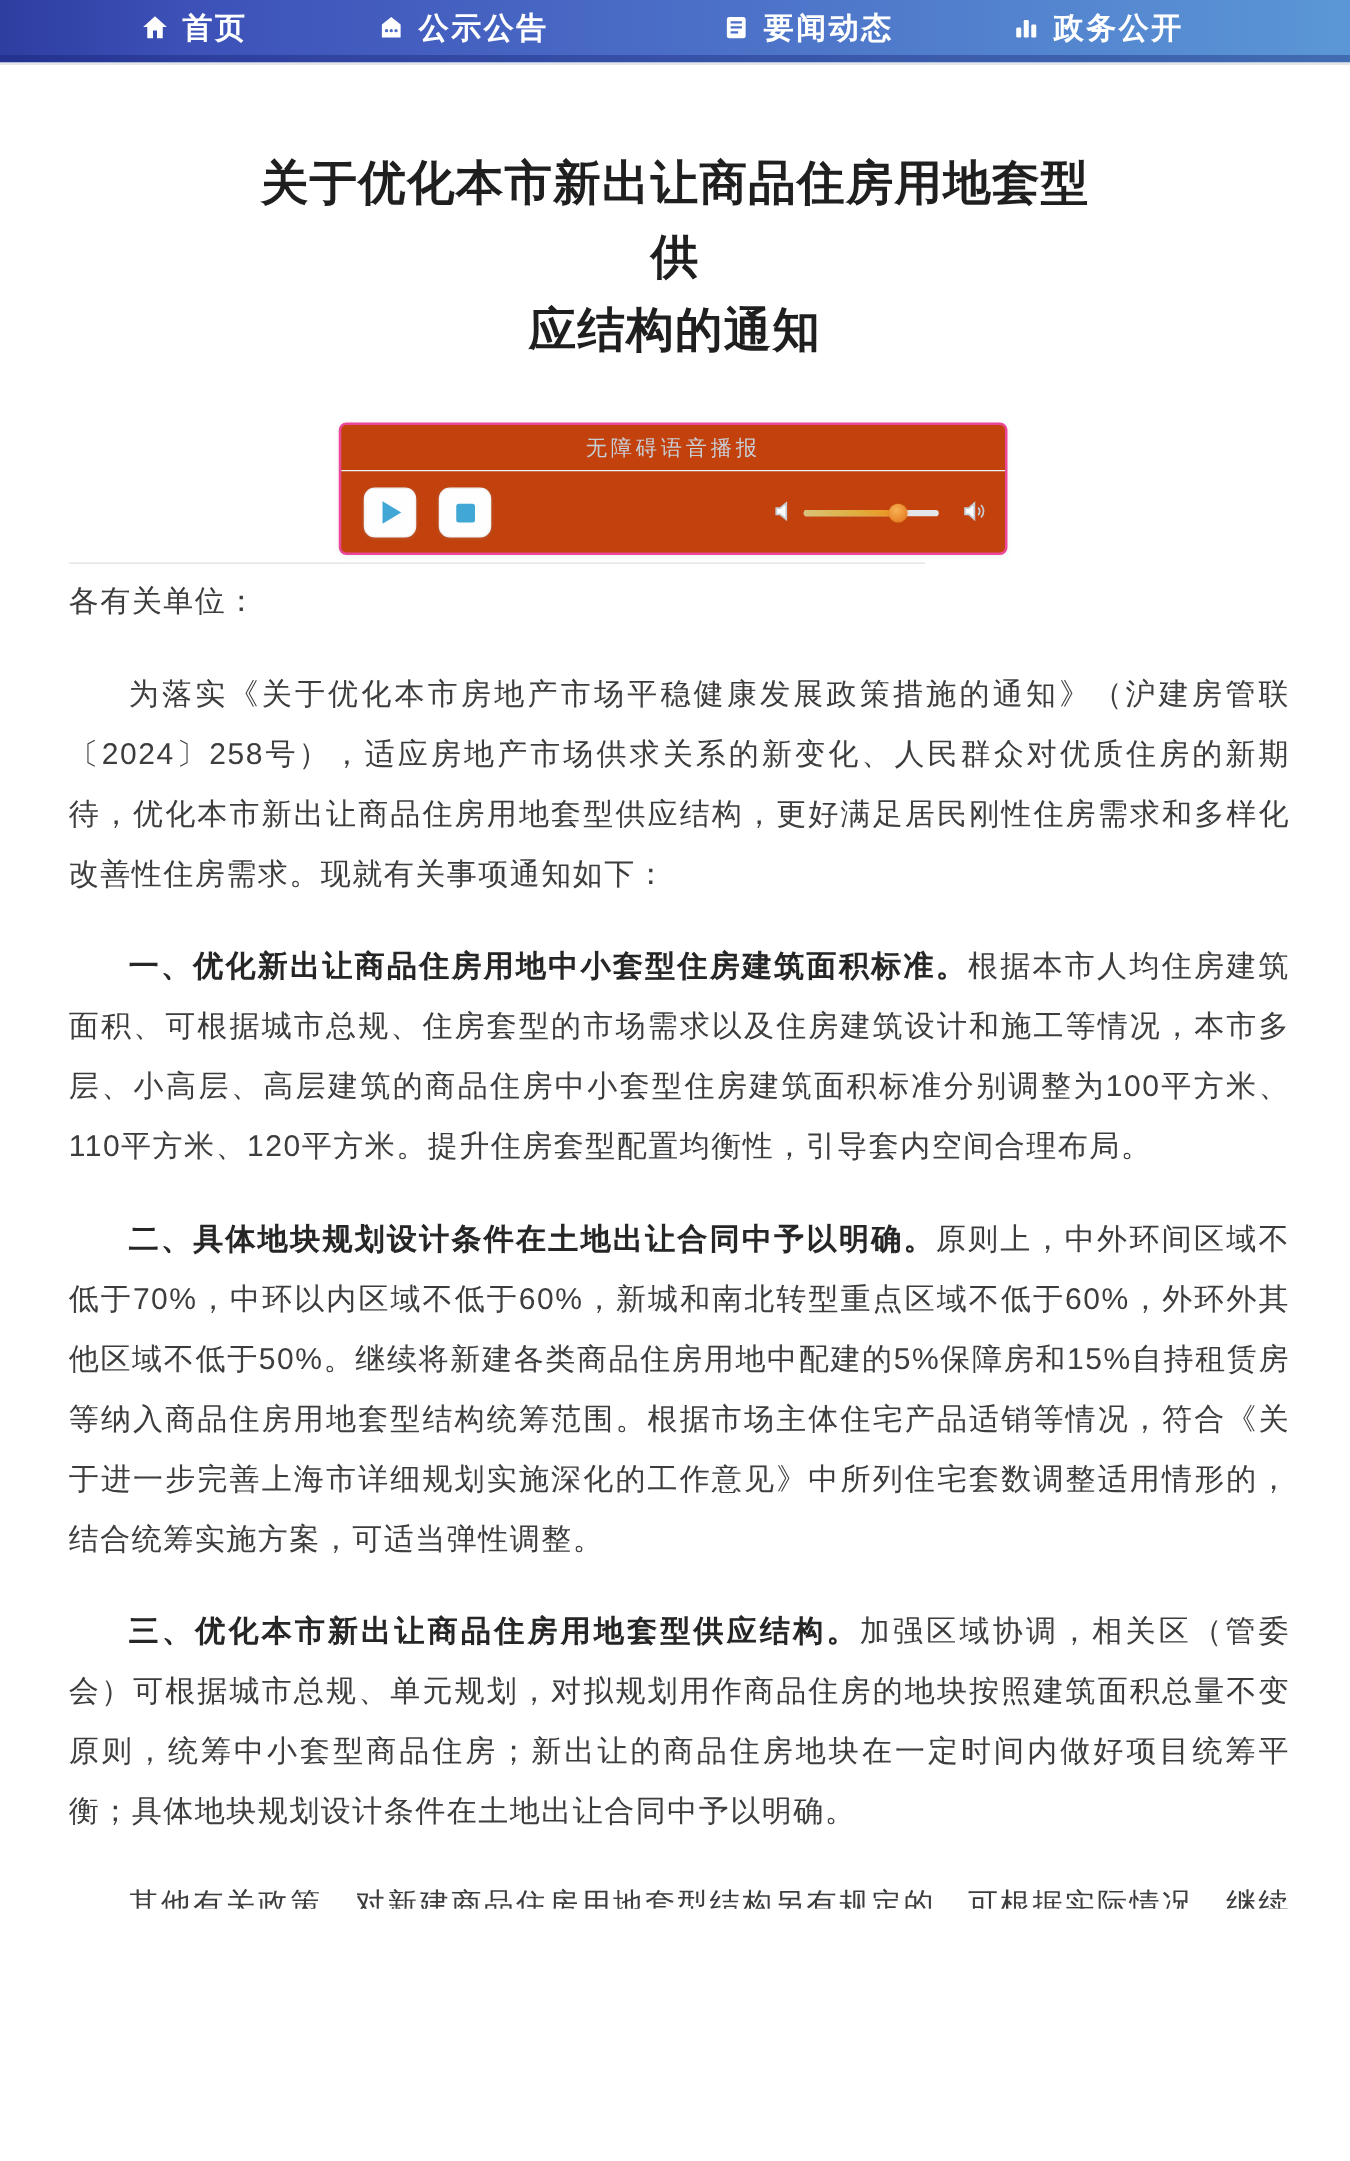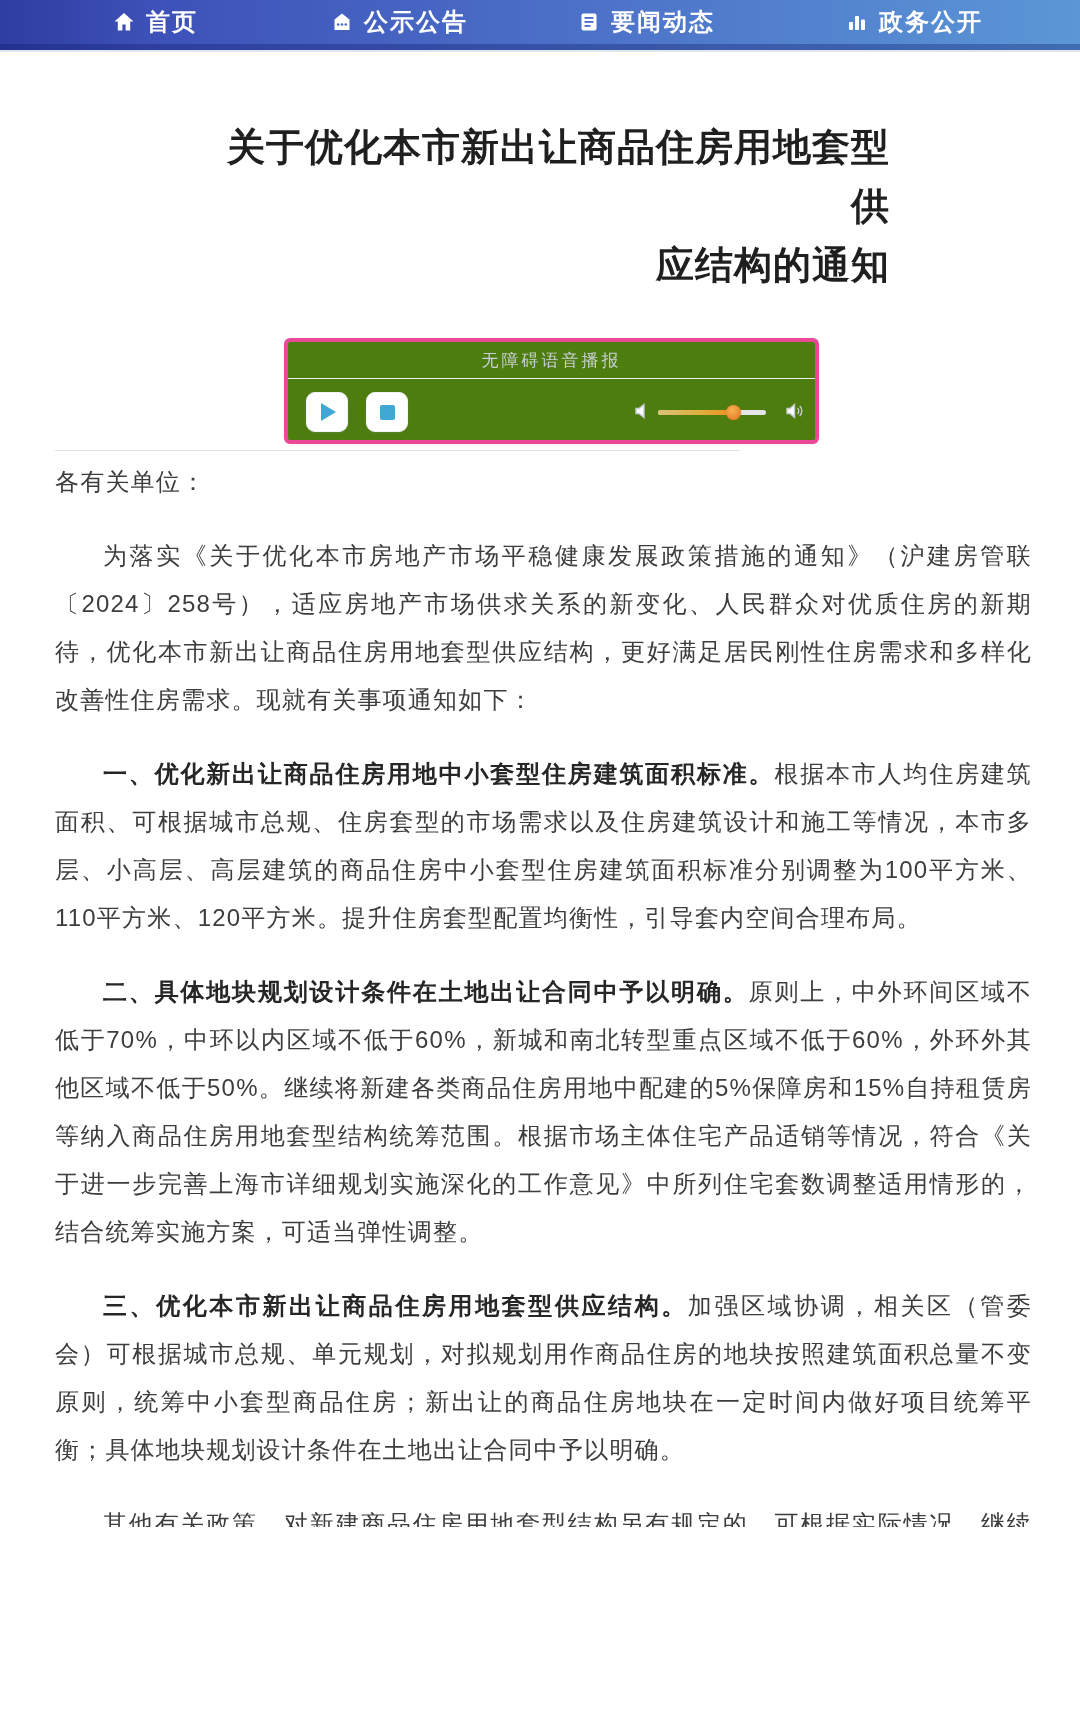--- a/index.html
+++ b/index.html
@@ -11,28 +11,28 @@
   .nav { position:absolute; left:0; top:0; width:1080px; height:50px;
          background:linear-gradient(90deg,#2e3da0 0%,#3d51b8 14%,#4a6cc6 48%,#5b97d6 100%); }
   .nav::after { content:""; position:absolute; left:0; bottom:0; width:100%; height:6px;
                 background:rgba(18,28,110,0.35); }
   .nav-item { position:absolute; top:0; height:44px; display:flex; align-items:center; gap:10px;
               color:#fff; font-size:24px; font-weight:600; letter-spacing:2px; cursor:pointer; }
   .nav-item svg { display:block; }
   .nav-sep { position:absolute; left:0; top:50px; width:1080px; height:2px; background:#e2e6ea; }
 
   
-  .doc-title { position:absolute; left:190px; top:118px; width:700px; text-align:right;
+  .doc-title { position:absolute; left:190px; top:118px; width:700px; text-align:center;
                font-size:38px; line-height:1.55; font-weight:700; color:#1f1f1f; letter-spacing:1px; }
   .doc-date { position:absolute; left:0; top:252px; width:1080px; text-align:center;
               font-size:21px; color:#9b9b9b; letter-spacing:2px; }
 
   
-  .player { position:absolute; left:284px; top:338px; width:535px; height:106px; background:#4d7c0f;
-            border:4px solid #ec4899; border-radius:6px; box-shadow:0 1px 4px rgba(150,160,175,.12); }
+  .player { position:absolute; left:271px; top:338px; width:535px; height:106px; background:#c2410c;
+            border:2px solid #ec4899; border-radius:6px; box-shadow:0 1px 4px rgba(150,160,175,.12); }
   .player-head { height:37px; display:flex; align-items:center; justify-content:center;
                  border-bottom:1px solid #eef1f5; color:#c9cfd7; font-size:17px; letter-spacing:3px; }
   .player-controls { position:relative; height:66px; }
   .pbtn { position:absolute; top:13px; width:42px; height:40px; background:#fefefe;
           border:1px solid #f1f3f6; border-radius:9px; box-shadow:0 1px 3px rgba(160,170,185,.18);
           display:flex; align-items:center; justify-content:center; cursor:pointer; }
   .pbtn-play { left:18px; }
   .pbtn-stop { left:78px; }
   .tri { width:0; height:0; border-left:15px solid #41a7d4; border-top:9px solid transparent;
          border-bottom:9px solid transparent; margin-left:3px; }
@@ -71,21 +71,21 @@
 
   <div class="nav">
     <div class="nav-item" style="left:112px;">
       <span>
         <svg width="24" height="24" viewBox="0 0 24 24" fill="#fff">
             <path d="M12 3 L21.5 11.5 H18.2 V20.5 H13.6 V14.4 H10.4 V20.5 H5.8 V11.5 H2.5 Z"></path>
           </svg>
       </span>
       <span>首页</span>
     </div>
-    <div class="nav-item" style="left:330px;">
+    <div class="nav-item" style="left:301px;">
       <span>
         <svg width="24" height="24" viewBox="0 0 24 24">
             <path fill="#fff" d="M4.5 9.5 L12 3.5 L19.5 9.5 V20 H4.5 Z"></path>
             <circle cx="8.2" cy="14.5" r="1.3" fill="#4a6cc6"></circle>
             <circle cx="12" cy="14.5" r="1.3" fill="#4a6cc6"></circle>
             <circle cx="15.8" cy="14.5" r="1.3" fill="#4a6cc6"></circle>
           </svg>
       </span>
       <span>公示公告</span>
     </div>
@@ -93,21 +93,21 @@
       <span>
         <svg width="24" height="24" viewBox="0 0 24 24">
             <rect x="4.5" y="3.5" width="15" height="17" rx="2" fill="#fff"></rect>
             <rect x="7.5" y="7" width="9" height="1.8" fill="#4a6cc6"></rect>
             <rect x="7.5" y="11" width="9" height="1.8" fill="#4a6cc6"></rect>
             <rect x="7.5" y="15" width="6" height="1.8" fill="#4a6cc6"></rect>
           </svg>
       </span>
       <span>要闻动态</span>
     </div>
-    <div class="nav-item" style="left:845px;text-align:right;">
+    <div class="nav-item" style="left:809px;text-align:right;">
       <span>
         <svg width="24" height="24" viewBox="0 0 24 24" fill="#fff">
             <rect x="4" y="12" width="4" height="8" rx="1"></rect>
             <rect x="10" y="6" width="4" height="14" rx="1"></rect>
             <rect x="16" y="9.5" width="4" height="10.5" rx="1"></rect>
           </svg>
       </span>
       <span>政务公开</span>
     </div>
   </div>

